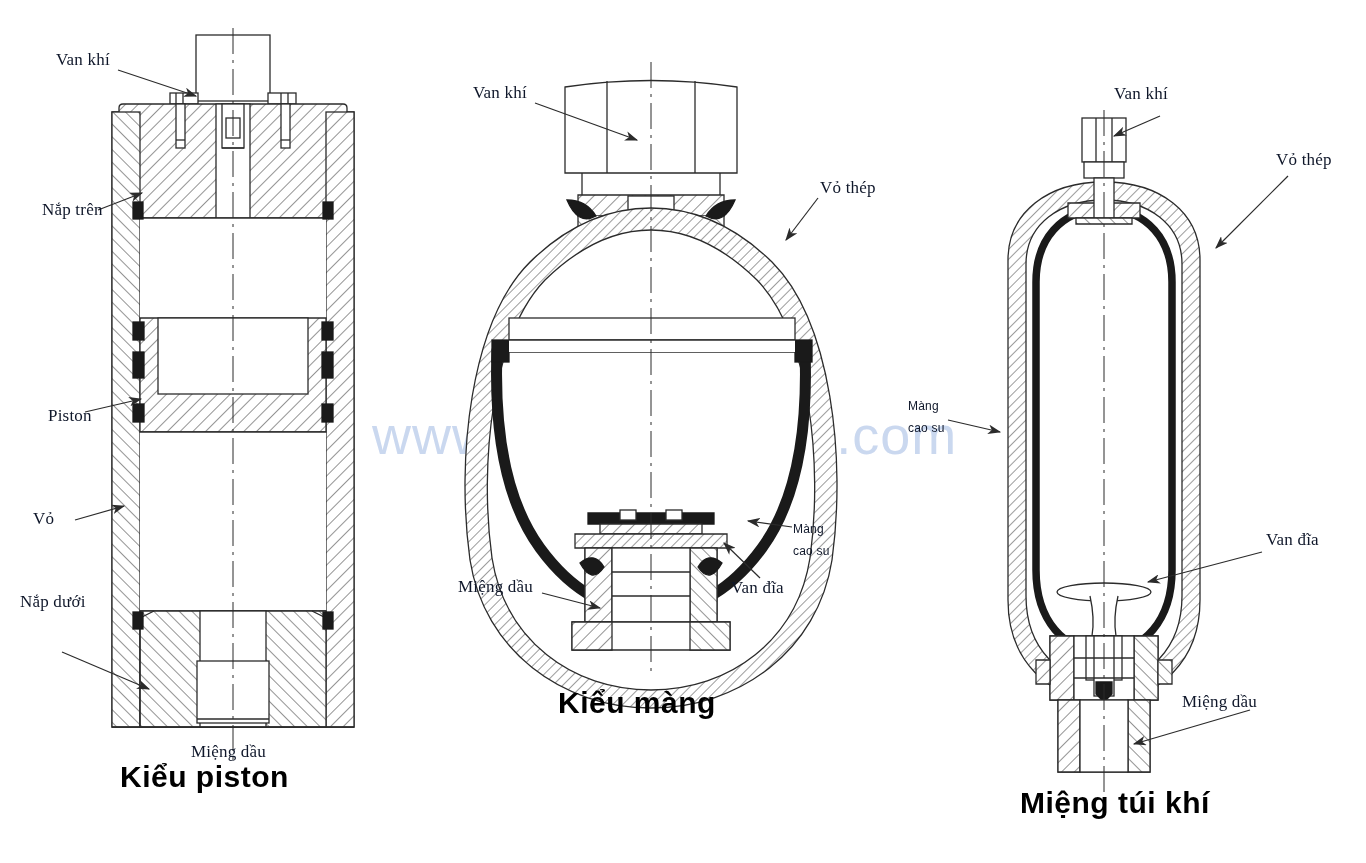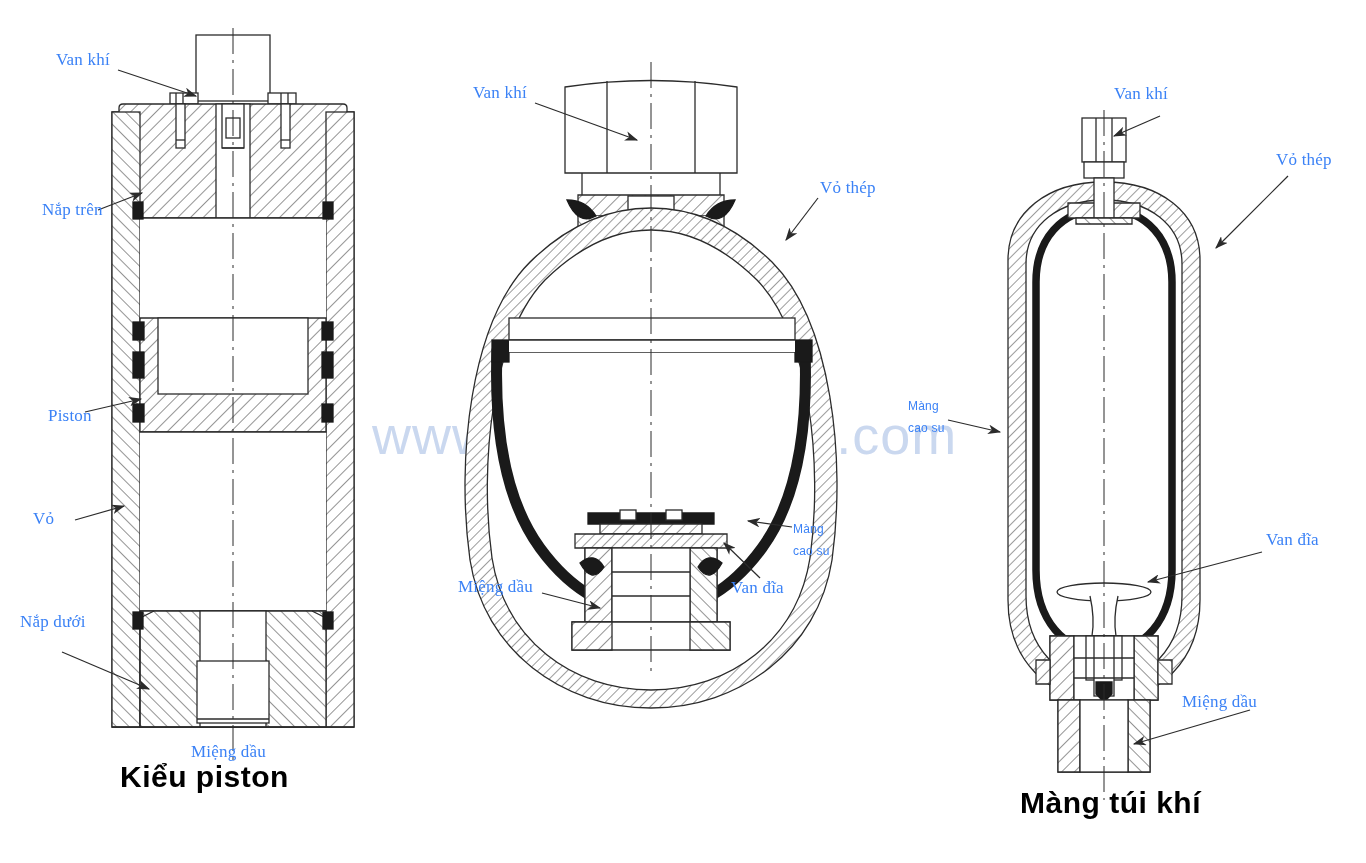--- a/index.html
+++ b/index.html
@@ -1,21 +1,21 @@
 <!DOCTYPE html>
 <html><head>
 <meta charset="utf-8">
 <style>
   html,body{margin:0;padding:0;background:#ffffff;}
   body{width:1366px;height:863px;overflow:hidden;position:relative;
        font-family:"Liberation Serif", serif;color:#1a1a1a;}
   #stage{position:absolute;left:0;top:0;width:1366px;height:863px;}
   svg.layer{position:absolute;left:0;top:0;width:1366px;height:863px;}
   .lbl{position:absolute;font-family:"Liberation Serif", serif;font-size:17px;
-       color:#3b82f6;white-space:nowrap;line-height:1.22;letter-spacing:.2px;}
+       color:#0f172a;white-space:nowrap;line-height:1.22;letter-spacing:.2px;}
   .lbl.sans{font-family:"Liberation Sans", sans-serif;font-size:12px;}
   .title{position:absolute;font-family:"Liberation Sans", sans-serif;
          font-weight:bold;font-size:30px;color:#000;white-space:nowrap;
          letter-spacing:.5px;}
   .wm{position:absolute;font-family:"Liberation Sans", sans-serif;
       font-size:54px;color:#c8d6ef;white-space:nowrap;letter-spacing:1px;
       opacity:.95;}
 </style>
 </head>
 <body>
@@ -268,32 +268,33 @@
       <path d="M1250,710 L1134,744" marker-end="url(#arrw)"></path>
     </g>
 
     </g>
   </svg>
 
   <div class="lbl" style="left:56px;top:50px;">Van khí</div>
   <div class="lbl" style="left:26px;top:200px;margin-left:16px;">Nắp trên</div>
   <div class="lbl" style="left:32px;top:406px;margin-left:16px;">Piston</div>
   <div class="lbl" style="left:33px;top:509px;">Vỏ</div>
-  <div class="lbl" style="left:20px;top:612px;">Nắp dưới</div>
+  <div class="lbl" style="left:20px;top:592px;">Nắp dưới</div>
   <div class="lbl" style="left:191px;top:742px;">Miệng dầu</div>
   <div class="title" style="left:120px;top:760px;">Kiểu piston</div>
 
   <div class="lbl" style="left:473px;top:83px;">Van khí</div>
   <div class="lbl" style="left:820px;top:178px;">Vỏ thép</div>
   <div class="lbl sans" style="left:793px;top:522px;">Màng</div>
   <div class="lbl sans" style="left:793px;top:544px;">cao su</div>
   <div class="lbl" style="left:731px;top:578px;">Van đĩa</div>
   <div class="lbl" style="left:458px;top:577px;">Miệng dầu</div>
+  <div class="title" style="left:558px;top:686px;">Kiểu màng</div>
 
   <div class="lbl" style="left:1114px;top:84px;">Van khí</div>
   <div class="lbl" style="left:1276px;top:150px;">Vỏ thép</div>
   <div class="lbl sans" style="left:908px;top:399px;">Màng</div>
   <div class="lbl sans" style="left:908px;top:421px;">cao su</div>
   <div class="lbl" style="left:1266px;top:530px;">Van đĩa</div>
   <div class="lbl" style="left:1182px;top:692px;">Miệng dầu</div>
-  <div class="title" style="left:1020px;top:786px;">Màng túi khí</div>
+  <div class="title" style="left:1020px;top:786px;">Miệng túi khí</div>
 
 </div>
 
 </body></html>

